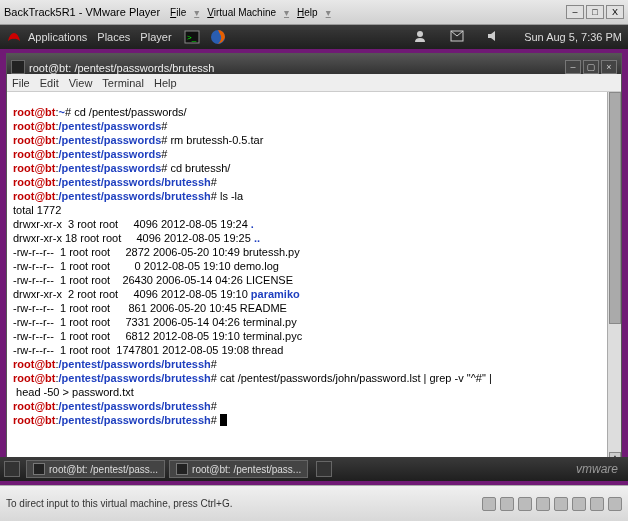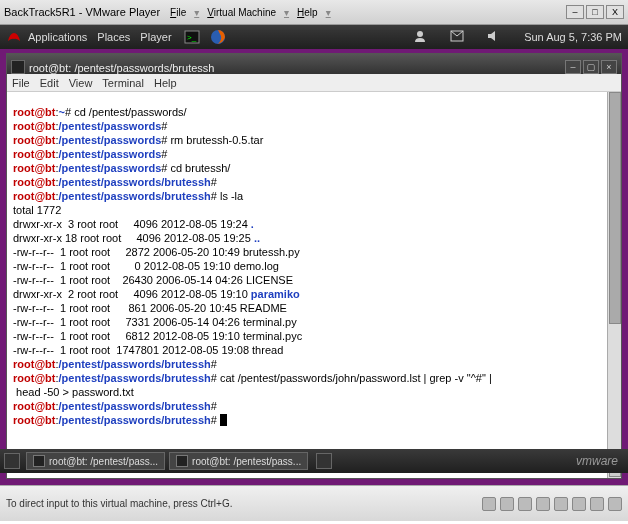--- a/index.html
+++ b/index.html
@@ -129,21 +129,21 @@
     </div>
     <div class="term-body" id="termbody"><div><span class="r">root@bt</span>:<span class="b">~</span># cd /pentest/passwords/</div><div><span class="r">root@bt</span>:<span class="b">/pentest/passwords</span># </div><div><span class="r">root@bt</span>:<span class="b">/pentest/passwords</span># rm brutessh-0.5.tar</div><div><span class="r">root@bt</span>:<span class="b">/pentest/passwords</span># </div><div><span class="r">root@bt</span>:<span class="b">/pentest/passwords</span># cd brutessh/</div><div><span class="r">root@bt</span>:<span class="b">/pentest/passwords/brutessh</span># </div><div><span class="r">root@bt</span>:<span class="b">/pentest/passwords/brutessh</span># ls -la</div><div>total 1772</div><div>drwxr-xr-x  3 root root     4096 2012-08-05 19:24 <span class="b">.</span></div><div>drwxr-xr-x 18 root root     4096 2012-08-05 19:25 <span class="b">..</span></div><div>-rw-r--r--  1 root root     2872 2006-05-20 10:49 brutessh.py</div><div>-rw-r--r--  1 root root        0 2012-08-05 19:10 demo.log</div><div>-rw-r--r--  1 root root    26430 2006-05-14 04:26 LICENSE</div><div>drwxr-xr-x  2 root root     4096 2012-08-05 19:10 <span class="b">paramiko</span></div><div>-rw-r--r--  1 root root      861 2006-05-20 10:45 README</div><div>-rw-r--r--  1 root root     7331 2006-05-14 04:26 terminal.py</div><div>-rw-r--r--  1 root root     6812 2012-08-05 19:10 terminal.pyc</div><div>-rw-r--r--  1 root root  1747801 2012-08-05 19:08 thread</div><div><span class="r">root@bt</span>:<span class="b">/pentest/passwords/brutessh</span># </div><div><span class="r">root@bt</span>:<span class="b">/pentest/passwords/brutessh</span># cat /pentest/passwords/john/password.lst | grep -v "^#" | </div><div> head -50 &gt; password.txt</div><div><span class="r">root@bt</span>:<span class="b">/pentest/passwords/brutessh</span># </div><div><span class="r">root@bt</span>:<span class="b">/pentest/passwords/brutessh</span># <span class="cursor"></span></div>
       
     <div class="scroll">
         <div class="scroll-thumb"></div>
         <div class="scroll-arr" style="bottom:14px">▲</div>
         <div class="scroll-arr" style="bottom:1px">▼</div>
       </div></div>
   </div>
 
-  <div class="taskbar" style="position:absolute;left:0;right:0;bottom:12px">
+  <div class="taskbar" style="position:absolute;left:0;right:0;bottom:4px">
     <div class="task-show"></div>
     <div class="task-btn">
         <span class="task-sq"></span>
         <span>root@bt: /pentest/pass...</span>
       </div>
     <div class="task-btn">
         <span class="task-sq"></span>
         <span>root@bt: /pentest/pass...</span>
       </div>
     <div class="task-show" style="margin-left:4px"></div>

